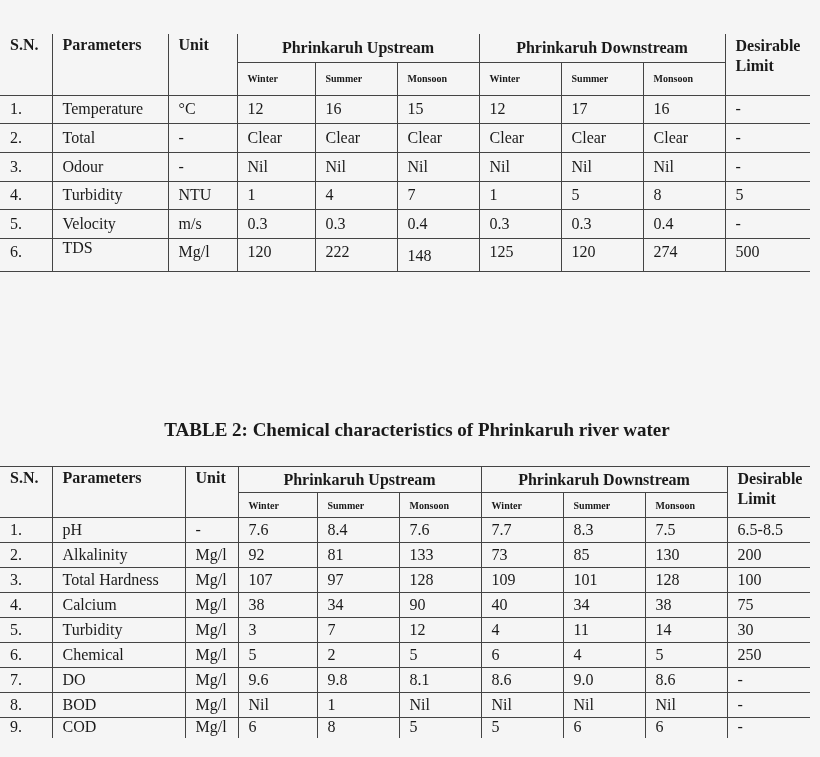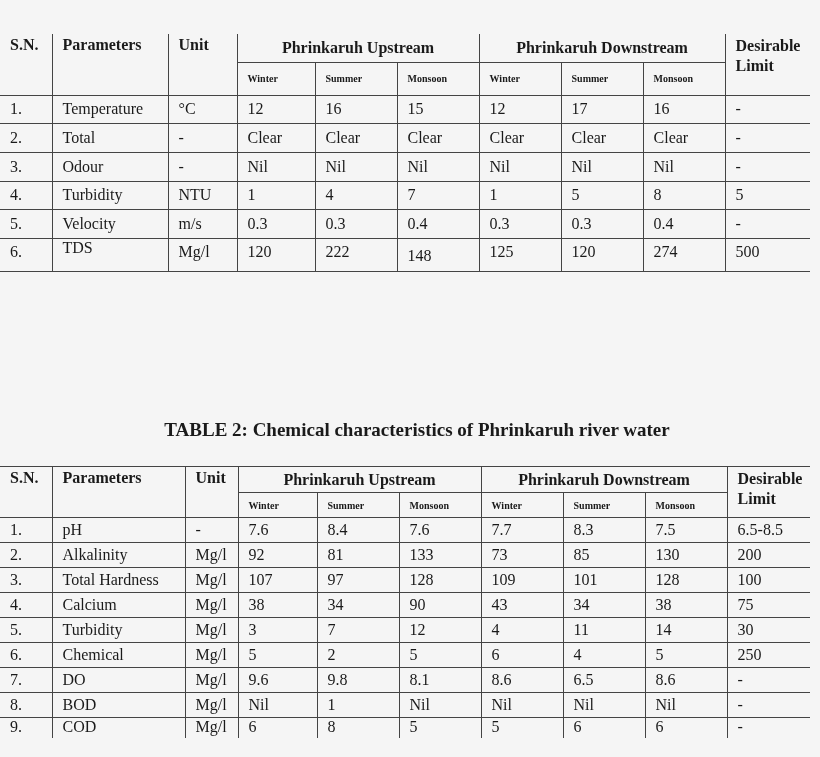--- a/index.html
+++ b/index.html
@@ -212,21 +212,21 @@
       <td class="vb hb-bot">128</td>
       <td class="vb hb-bot">100</td>
     </tr>
     <tr style="height:25px">
       <td class="hb-bot">4.</td>
       <td class="vb hb-bot">Calcium</td>
       <td class="vb hb-bot">Mg/l</td>
       <td class="vb hb-bot">38</td>
       <td class="vb hb-bot">34</td>
       <td class="vb hb-bot">90</td>
-      <td class="vb hb-bot">43</td>
+      <td class="vb hb-bot">40</td>
       <td class="vb hb-bot">34</td>
       <td class="vb hb-bot">38</td>
       <td class="vb hb-bot">75</td>
     </tr>
     <tr style="height:25px">
       <td class="hb-bot">5.</td>
       <td class="vb hb-bot">Turbidity</td>
       <td class="vb hb-bot">Mg/l</td>
       <td class="vb hb-bot">3</td>
       <td class="vb hb-bot">7</td>
@@ -249,21 +249,21 @@
       <td class="vb hb-bot">250</td>
     </tr>
     <tr style="height:25px">
       <td class="hb-bot">7.</td>
       <td class="vb hb-bot">DO</td>
       <td class="vb hb-bot">Mg/l</td>
       <td class="vb hb-bot">9.6</td>
       <td class="vb hb-bot">9.8</td>
       <td class="vb hb-bot">8.1</td>
       <td class="vb hb-bot">8.6</td>
-      <td class="vb hb-bot">6.5</td>
+      <td class="vb hb-bot">9.0</td>
       <td class="vb hb-bot">8.6</td>
       <td class="vb hb-bot">-</td>
     </tr>
     <tr style="height:25px">
       <td class="hb-bot">8.</td>
       <td class="vb hb-bot">BOD</td>
       <td class="vb hb-bot">Mg/l</td>
       <td class="vb hb-bot">Nil</td>
       <td class="vb hb-bot">1</td>
       <td class="vb hb-bot">Nil</td>

